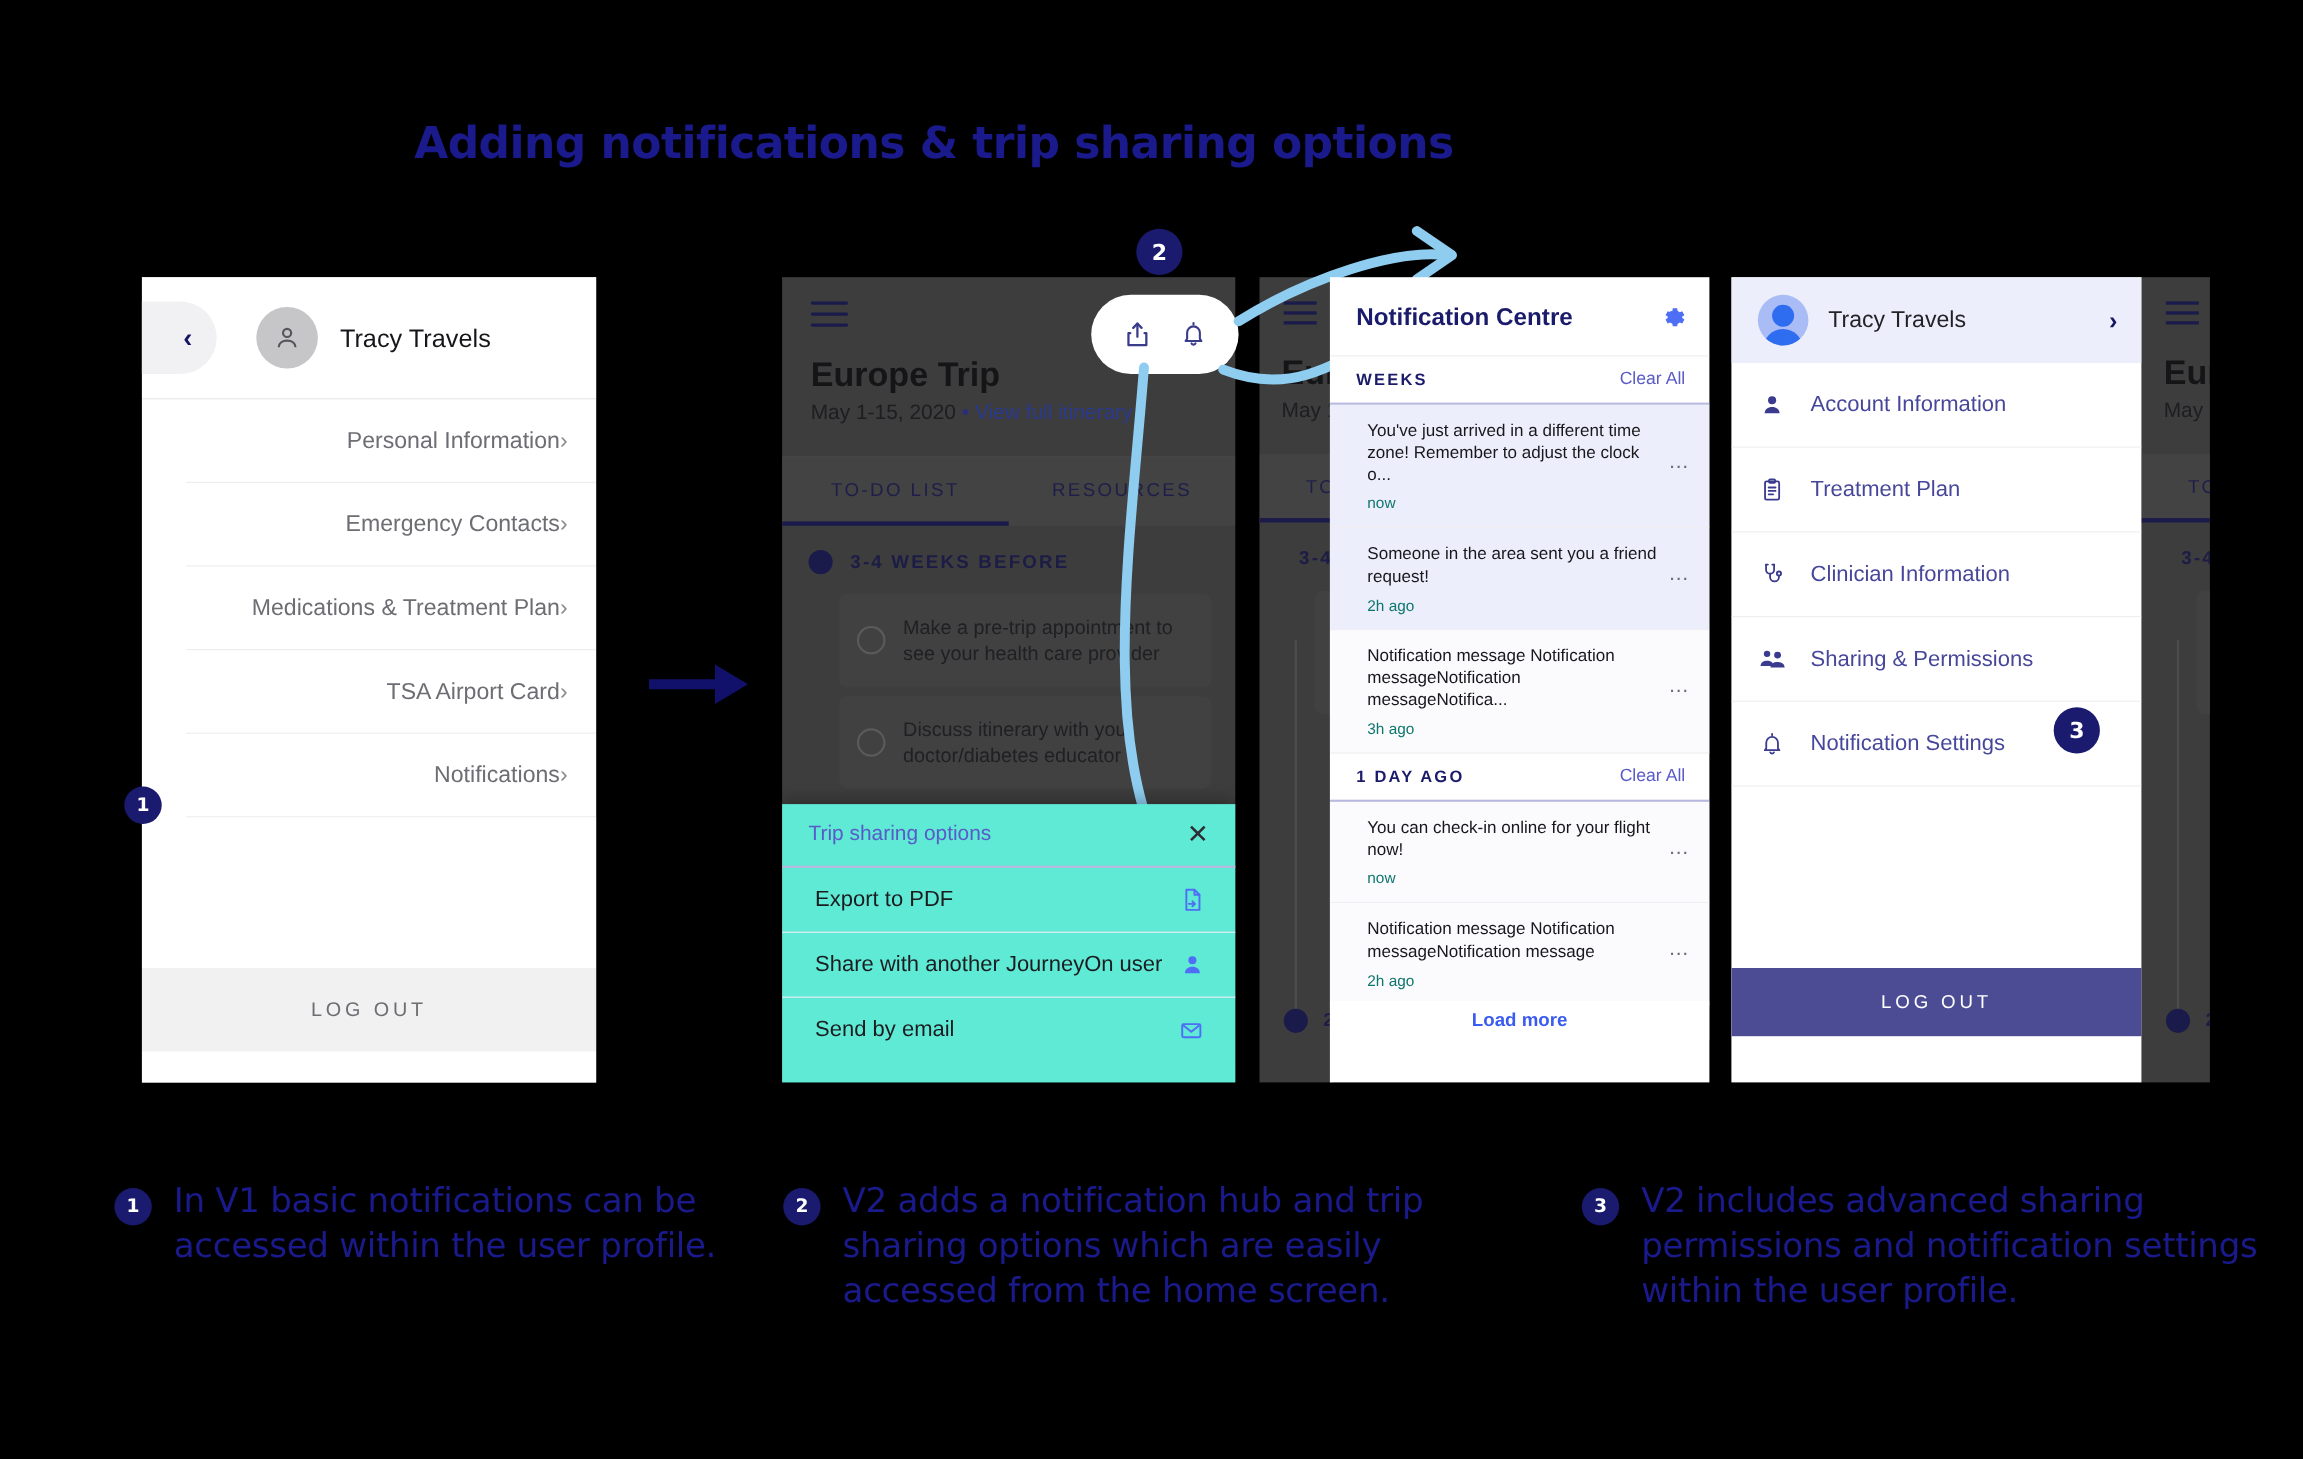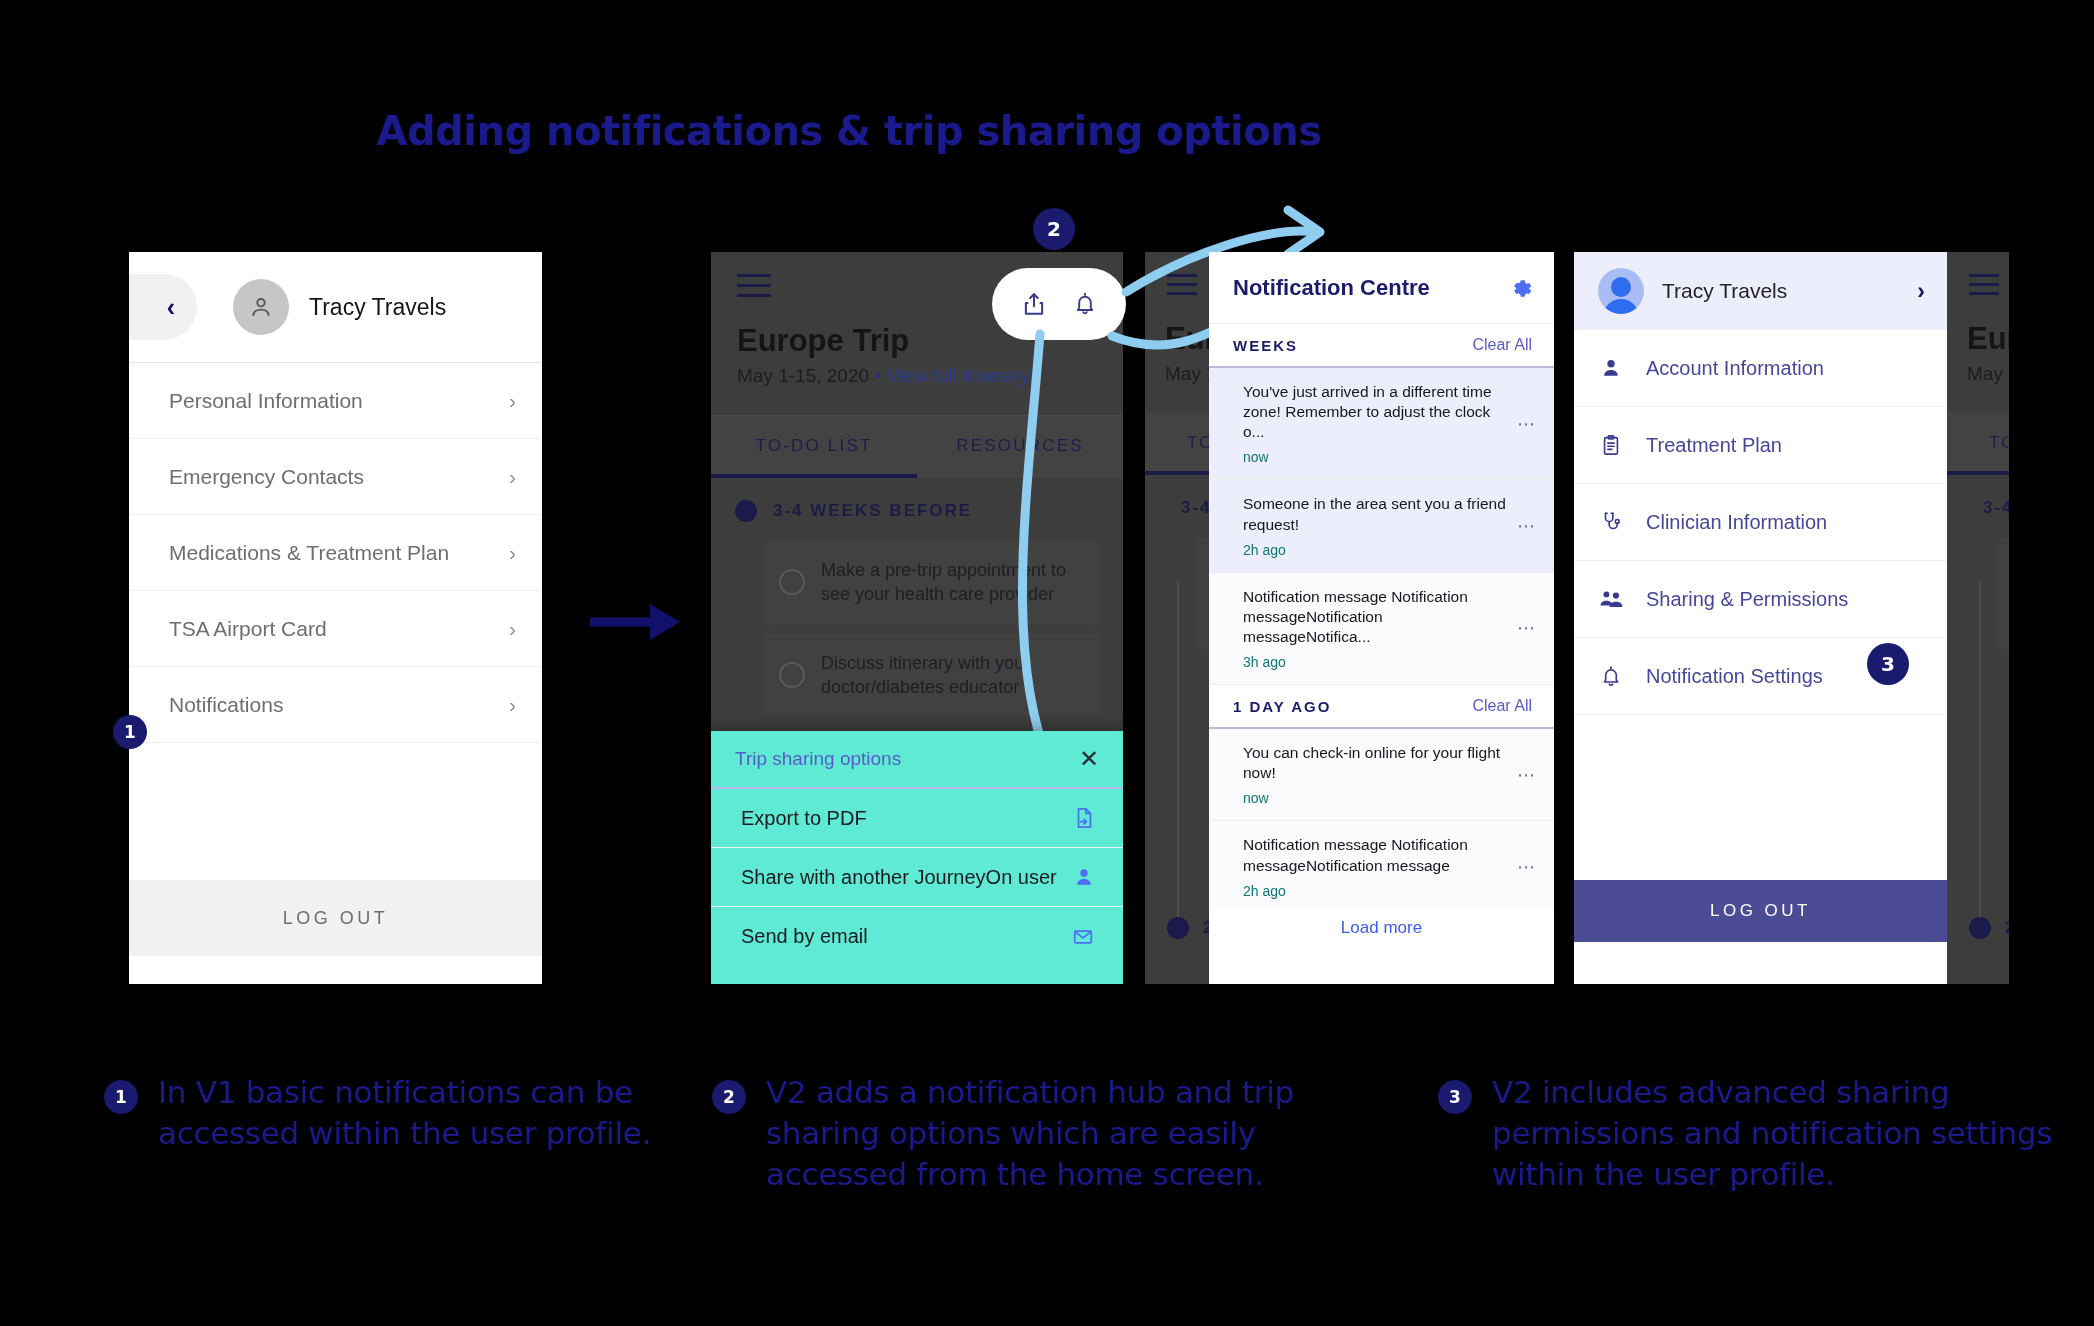--- a/index.html
+++ b/index.html
@@ -36,23 +36,23 @@
     padding-right: 22px;
   }
   .chev-left { color: #151564; font-size: 25px; font-weight: 700; line-height: 1; }
   .s1-avatar {
     width: 56px; height: 56px; border-radius: 50%; background: #c6c6c8;
     margin-left: 86px; display: flex; align-items: center; justify-content: center;
   }
   .s1-name { margin-left: 20px; font-size: 23px; color: #16161a; }
   .s1-list { border-top: 1px solid #e3e3e6; }
   .s1-row {
-    height: 76px; display: flex; align-items: center; justify-content: space-between;
+    height: 76px; display: flex; align-items: center; justify-content: flex-end;
     padding: 0 26px 0 40px; border-bottom: 1px solid #ededf0;
-    font-size: 21px; color: #6d6d73; position: relative;
+    font-size: 21px; color: #6d6d73; position: relative; margin-left: 40px;
   }
   .chev-right { color: #8b8b91; font-size: 21px; }
   .s1-spacer { height: 137px; background: #fff; }
   .s1-logout {
     height: 76px; background: #f1f1f1; display: flex; align-items: center;
     justify-content: center; font-size: 18px; letter-spacing: 3.5px; color: #6d6d73;
   }
   .s1-foot { height: 36px; background: #fff; }
 
   
@@ -154,21 +154,21 @@
   }
   .nc-item.unread { background: #eceefb; }
   .nc-item.read { background: #fbfbfd; }
   .nc-body { flex: 1; }
   .nc-msg { font-size: 15.5px; color: #17171c; line-height: 1.3; }
   .nc-time { font-size: 14px; color: #0f766e; margin-top: 7px; }
   .nc-dots { color: #6e6e78; font-size: 18px; letter-spacing: 1px; flex: none; }
   .nc-partial { padding: 12px 18px 0 34px; font-size: 15.5px; color: #17171c; overflow: hidden; height: 38px; }
   .nc-loadmore {
     position: absolute; left: 0; bottom: 38px; width: 100%; text-align: center;
-    font-size: 17px; color: #3a5cf0; font-weight: 400; background: #fff; padding: 8px 0;
+    font-size: 17px; color: #3a5cf0; font-weight: 700; background: #fff; padding: 8px 0;
   }
 
   
   #screen4 { left: 1574px; top: 252px; width: 373px; height: 732px; }
   .s4-head {
     height: 78px; background: #eceefb; display: flex; align-items: center;
     padding: 0 22px 0 24px; gap: 18px;
   }
   .s4-avatar { width: 46px; height: 46px; border-radius: 50%; background: #aabcf5; position: relative; overflow: hidden; }
   .s4-avatar .ah { position: absolute; left: 13px; top: 9px; width: 20px; height: 20px; border-radius: 50%; background: #2f6df0; }

